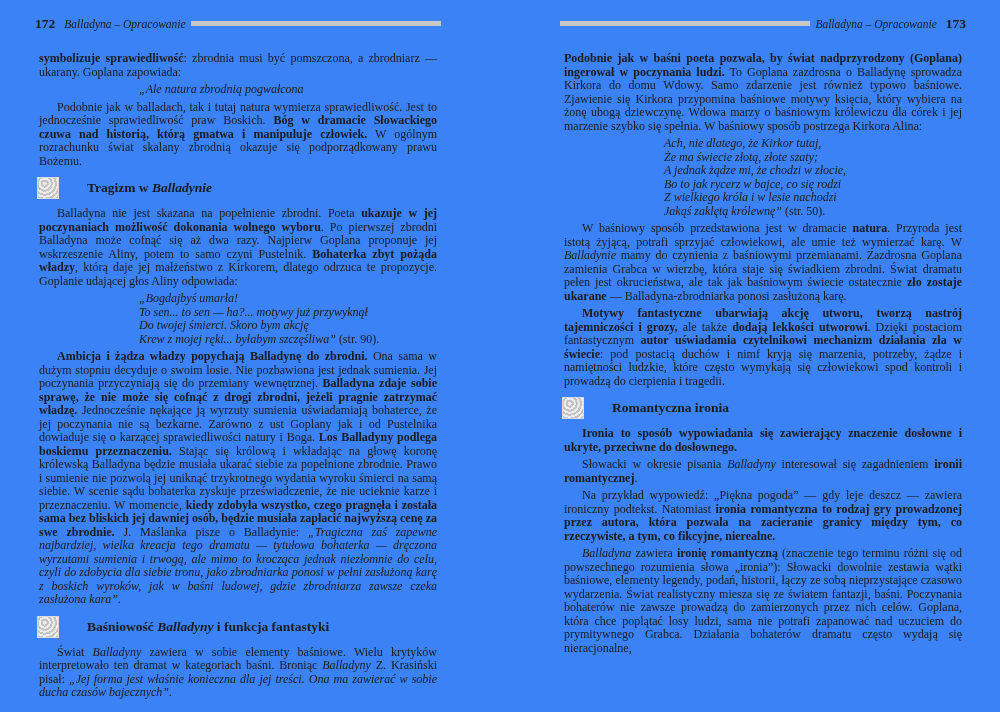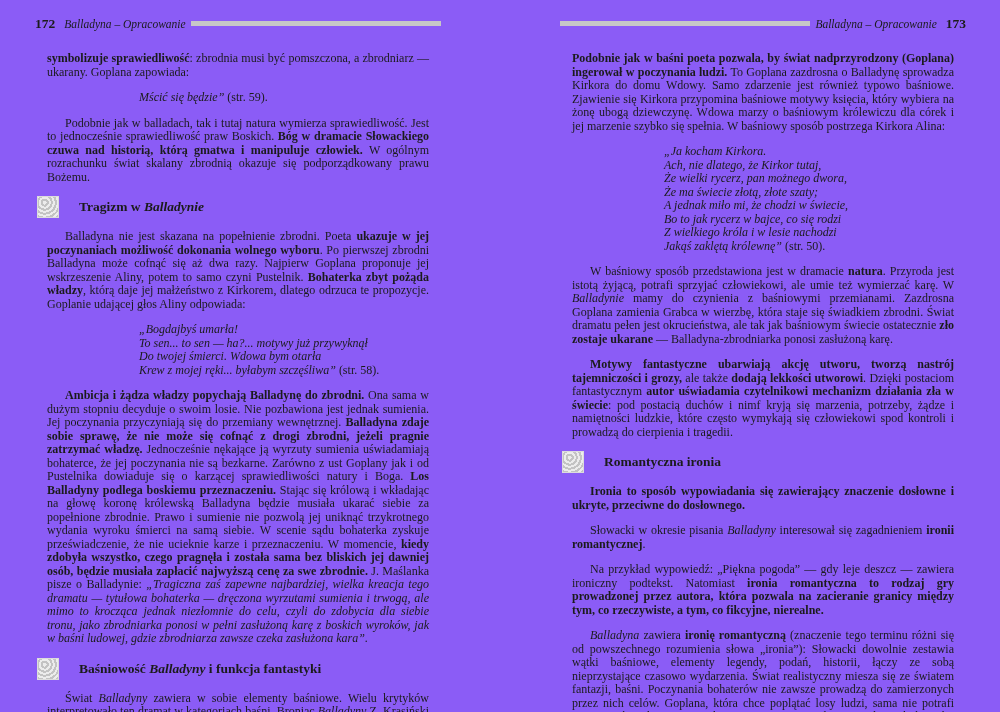--- a/index.html
+++ b/index.html
@@ -7,21 +7,21 @@
     padding: 0;
     width: 1000px;
     height: 712px;
     background: #ffffff;
     overflow: hidden;
   }
   .spread {
     position: relative;
     width: 1000px;
     height: 712px;
-    background: #8b5cf6;
+    background: #3b82f6;
     font-family: "Liberation Serif", "DejaVu Serif", serif;
     color: #1b1b1b;
   }
   .page {
     position: absolute;
     top: 14px;
     width: 406px;
   }
   #pageL { left: 35px; }
   #pageR { left: 560px; }
@@ -52,35 +52,35 @@
   }
   #pageL .rule { right: 0; }
   #pageR .rule { left: 0; }
 
   .pbody {
     font-size: 12px;
     line-height: 13.5px;
     text-align: justify;
   }
   .pbody p {
-    margin: 12px;
+    margin: 4px;
     text-indent: 18px;
   }
   .pbody p.first { text-indent: 0; }
 
   .quote {
     margin-left: 104px;
     text-align: left;
   }
   .qline { line-height: 13.5px; }
 
   .heading {
     display: flex;
     align-items: center;
-    gap: 20px;
+    gap: 28px;
     padding-left: 2px;
     margin: 9px 0 8px 0;
     font-size: 13.5px;
     font-weight: 700;
     text-align: left;
   }
   .hicon {
     flex: 0 0 auto;
     width: 22px;
     height: 22px;
@@ -99,56 +99,54 @@
 <div class="spread">
 
   <section class="page" id="pageL">
     <header class="phead">
       <span class="pnum">172</span><span class="ptitle">Balladyna – Opracowanie</span>
       <span class="rule"></span>
     </header>
     <div class="pbody">
         <p class="first"><span class="b">symbolizuje sprawiedliwość</span><span>: zbrodnia musi być pomszczona, a zbrodniarz — ukarany. Goplana zapowiada:</span></p>
         <div class="quote">
-          <div class="qline"><span class="i">Mścić się będzie”</span><span> (str. 59).</span></div>
+          <div class="qline"><span class="i">„Ale natura zbrodnią pogwałcona</span></div>
         </div>
         <p><span>Podobnie jak w balladach, tak i tutaj natura wymierza sprawiedliwość. Jest to jednocześnie sprawiedliwość praw Boskich. </span><span class="b">Bóg w dramacie Słowackiego czuwa nad historią, którą gmatwa i manipuluje człowiek.</span><span> W ogólnym rozrachunku świat skalany zbrodnią okazuje się podporządkowany prawu Bożemu.</span></p>
         <div class="heading">
           <span class="hicon"></span>
           <span><span class="b">Tragizm w </span><span class="bi">Balladynie</span></span>
         </div>
         <p><span>Balladyna nie jest skazana na popełnienie zbrodni. Poeta </span><span class="b">ukazuje w jej poczynaniach możliwość dokonania wolnego wyboru</span><span>. Po pierwszej zbrodni Balladyna może cofnąć się aż dwa razy. Najpierw Goplana proponuje jej wskrzeszenie Aliny, potem to samo czyni Pustelnik. </span><span class="b">Bohaterka zbyt pożąda władzy</span><span>, którą daje jej małżeństwo z Kirkorem, dlatego odrzuca te propozycje. Goplanie udającej głos Aliny odpowiada:</span></p>
         <div class="quote">
           <div class="qline"><span class="i">„Bogdajbyś umarła!</span></div>
           <div class="qline"><span class="i">To sen... to sen — ha?... motywy już przywyknął</span></div>
-          <div class="qline"><span class="i">Do twojej śmierci. Wdowa bym otarła</span></div>
-          <div class="qline"><span class="i">Krew z mojej ręki... byłabym szczęśliwa”</span><span> (str. 58).</span></div>
+          <div class="qline"><span class="i">Do twojej śmierci. Skoro bym akcję</span></div>
+          <div class="qline"><span class="i">Krew z mojej ręki... byłabym szczęśliwa”</span><span> (str. 90).</span></div>
         </div>
         <p><span class="b">Ambicja i żądza władzy popychają Balladynę do zbrodni.</span><span> Ona sama w dużym stopniu decyduje o swoim losie. Nie pozbawiona jest jednak sumienia. Jej poczynania przyczyniają się do przemiany wewnętrznej. </span><span class="b">Balladyna zdaje sobie sprawę, że nie może się cofnąć z drogi zbrodni, jeżeli pragnie zatrzymać władzę.</span><span> Jednocześnie nękające ją wyrzuty sumienia uświadamiają bohaterce, że jej poczynania nie są bezkarne. Zarówno z ust Goplany jak i od Pustelnika dowiaduje się o karzącej sprawiedliwości natury i Boga. </span><span class="b">Los Balladyny podlega boskiemu przeznaczeniu.</span><span> Stając się królową i wkładając na głowę koronę królewską Balladyna będzie musiała ukarać siebie za popełnione zbrodnie. Prawo i sumienie nie pozwolą jej uniknąć trzykrotnego wydania wyroku śmierci na samą siebie. W scenie sądu bohaterka zyskuje przeświadczenie, że nie ucieknie karze i przeznaczeniu. W momencie, </span><span class="b">kiedy zdobyła wszystko, czego pragnęła i została sama bez bliskich jej dawniej osób, będzie musiała zapłacić najwyższą cenę za swe zbrodnie.</span><span> J. Maślanka pisze o Balladynie: </span><span class="i">„Tragiczna zaś zapewne najbardziej, wielka kreacja tego dramatu — tytułowa bohaterka — dręczona wyrzutami sumienia i trwogą, ale mimo to krocząca jednak niezłomnie do celu, czyli do zdobycia dla siebie tronu, jako zbrodniarka ponosi w pełni zasłużoną karę z boskich wyroków, jak w baśni ludowej, gdzie zbrodniarza zawsze czeka zasłużona kara”.</span></p>
         <div class="heading">
           <span class="hicon"></span>
           <span><span class="b">Baśniowość </span><span class="bi">Balladyny</span><span class="b"> i funkcja fantastyki</span></span>
         </div>
         <p><span>Świat </span><span class="i">Balladyny</span><span> zawiera w sobie elementy baśniowe. Wielu krytyków interpretowało ten dramat w kategoriach baśni. Broniąc </span><span class="i">Balladyny</span><span> Z. Krasiński pisał: </span><span class="i">„Jej forma jest właśnie konieczna dla jej treści. Ona ma zawierać w sobie ducha czasów bajecznych”.</span></p>
       </div>
   </section>
 
   <section class="page" id="pageR">
     <header class="phead">
       <span class="rule"></span>
       <span class="ptitle">Balladyna – Opracowanie</span><span class="pnum">173</span>
     </header>
     <div class="pbody">
         <p class="first"><span class="b">Podobnie jak w baśni poeta pozwala, by świat nadprzyrodzony (Goplana) ingerował w poczynania ludzi.</span><span> To Goplana zazdrosna o Balladynę sprowadza Kirkora do domu Wdowy. Samo zdarzenie jest również typowo baśniowe. Zjawienie się Kirkora przypomina baśniowe motywy księcia, który wybiera na żonę ubogą dziewczynę. Wdowa marzy o baśniowym królewiczu dla córek i jej marzenie szybko się spełnia. W baśniowy sposób postrzega Kirkora Alina:</span></p>
         <div class="quote">
-          <div class="qline"><span class="i">„Ja kocham Kirkora.</span></div>
           <div class="qline"><span class="i">Ach, nie dlatego, że Kirkor tutaj,</span></div>
-          <div class="qline"><span class="i">Że wielki rycerz, pan możnego dwora,</span></div>
           <div class="qline"><span class="i">Że ma świecie złotą, złote szaty;</span></div>
-          <div class="qline"><span class="i">A jednak miło mi, że chodzi w świecie,</span></div>
+          <div class="qline"><span class="i">A jednak żądze mi, że chodzi w złocie,</span></div>
           <div class="qline"><span class="i">Bo to jak rycerz w bajce, co się rodzi</span></div>
           <div class="qline"><span class="i">Z wielkiego króla i w lesie nachodzi</span></div>
           <div class="qline"><span class="i">Jakąś zaklętą królewnę”</span><span> (str. 50).</span></div>
         </div>
         <p><span>W baśniowy sposób przedstawiona jest w dramacie </span><span class="b">natura</span><span>. Przyroda jest istotą żyjącą, potrafi sprzyjać człowiekowi, ale umie też wymierzać karę. W </span><span class="i">Balladynie</span><span> mamy do czynienia z baśniowymi przemianami. Zazdrosna Goplana zamienia Grabca w wierzbę, która staje się świadkiem zbrodni. Świat dramatu pełen jest okrucieństwa, ale tak jak baśniowym świecie ostatecznie </span><span class="b">zło zostaje ukarane</span><span> — Balladyna-zbrodniarka ponosi zasłużoną karę.</span></p>
         <p><span class="b">Motywy fantastyczne ubarwiają akcję utworu, tworzą nastrój tajemniczości i grozy,</span><span> ale także </span><span class="b">dodają lekkości utworowi</span><span>. Dzięki postaciom fantastycznym </span><span class="b">autor uświadamia czytelnikowi mechanizm działania zła w świecie</span><span>: pod postacią duchów i nimf kryją się marzenia, potrzeby, żądze i namiętności ludzkie, które często wymykają się człowiekowi spod kontroli i prowadzą do cierpienia i tragedii.</span></p>
         <div class="heading">
           <span class="hicon"></span>
           <span><span class="b">Romantyczna ironia</span></span>
         </div>

